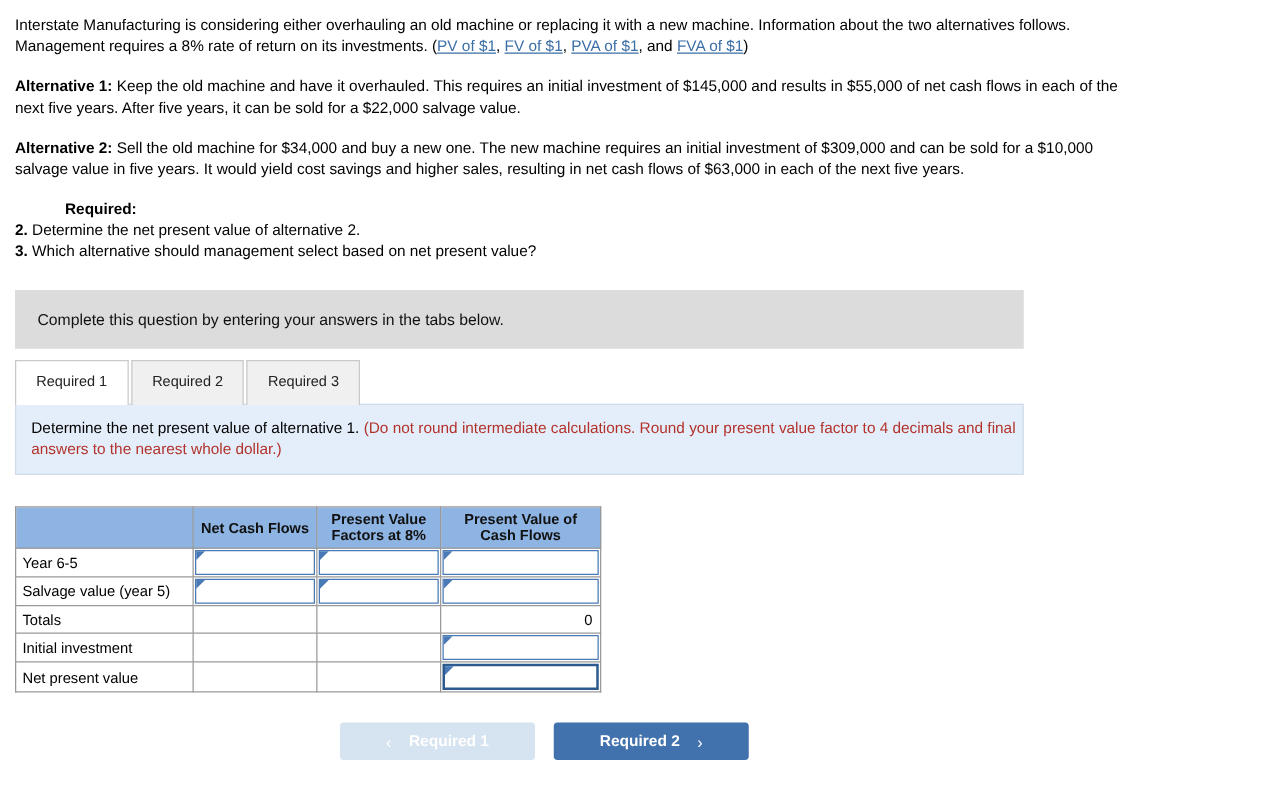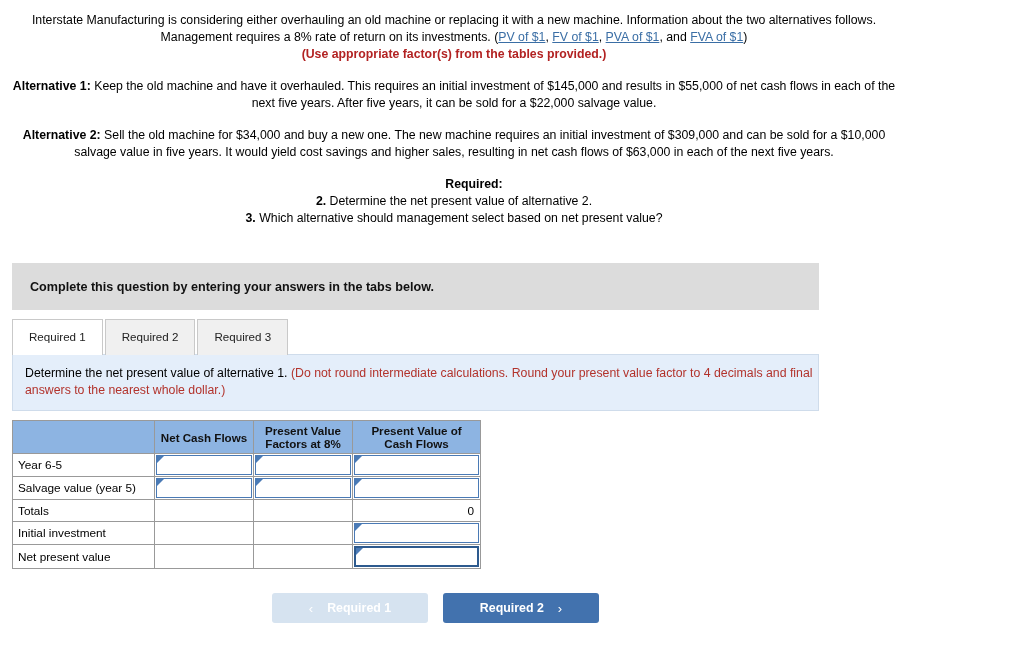--- a/index.html
+++ b/index.html
@@ -10,41 +10,41 @@
     height: 649px;
     background: #ffffff;
     font-family: "Liberation Sans", sans-serif;
     color: #000000;
     overflow: hidden;
   }
   .page { position: relative; width: 1024px; height: 649px; padding: 12px 0 0 12px; }
 
   
   .prob { font-size: 12.3px; line-height: 17px; max-width: 884px; }
-  .prob p { margin: 0 0 0 0; text-align: center; }
+  .prob p { margin: 0 0 0 0; }
   .prob .gap { height: 15px; }
   .bold { font-weight: bold; }
   .redbold { color: #b22222; font-weight: bold; }
   .lnk { color: #3a6ea5; text-decoration: underline; cursor: pointer; }
 
   .req-head { font-weight: bold; padding-left: 40px; }
   .req-line { }
   .req-num { font-weight: bold; }
 
   
   .banner {
-    margin-top: 36px;
+    margin-top: 22px;
     width: 807px;
     height: 47px;
     background: #dcdcdc;
     display: flex;
     align-items: center;
     padding-left: 18px;
     font-size: 12.6px;
-    font-weight: bold;
+    font-weight: normal;
     color: #111;
   }
 
   
   .tabs { display: flex; margin-top: 9px; width: 807px; position: relative; }
   .tab {
     font-size: 11.6px;
     padding: 10px 16px 11px 16px;
     border: 1px solid #c9c9c9;
     border-bottom: none;
@@ -63,21 +63,21 @@
     border: 1px solid #cfdceb;
     border-top: 1px solid #cfdceb;
     font-size: 12.3px;
     line-height: 17px;
     padding: 10px 0 11px 12px;
     margin-top: -1px;
   }
   .instr .red { color: #b2332c; }
 
   
-  .tblwrap { margin-top: 9px; }
+  .tblwrap { margin-top: 25px; }
   table.grid { border-collapse: collapse; font-size: 11.8px; }
   table.grid th, table.grid td {
     border: 1px solid #999999;
     padding: 0;
     height: 22px;
   }
   table.grid thead th {
     background: #8db4e2;
     color: #111;
     font-weight: bold;
@@ -144,21 +144,20 @@
 </style>
 </head>
 <body>
 
 <div class="page">
 
   <div class="prob">
 
     <p><span>Interstate Manufacturing is considering either overhauling an old machine or replacing it with a new machine. Information about the two alternatives follows. Management requires a 8% rate of return on its investments. (</span><span class="lnk">PV of $1</span><span>, </span><span class="lnk">FV of $1</span><span>, </span><span class="lnk">PVA of $1</span><span>, and </span><span class="lnk">FVA of $1</span><span>)</span></p>
 
-    <p class="redbold">(Use appropriate factor(s) from the tables provided.)</p>
 
     <div class="gap"></div>
 
     <p><span class="bold">Alternative 1:</span><span> Keep the old machine and have it overhauled. This requires an initial investment of $145,000 and results in $55,000 of net cash flows in each of the next five years. After five years, it can be sold for a $22,000 salvage value.</span></p>
 
     <div class="gap"></div>
 
     <p><span class="bold">Alternative 2:</span><span> Sell the old machine for $34,000 and buy a new one. The new machine requires an initial investment of $309,000 and can be sold for a $10,000 salvage value in five years. It would yield cost savings and higher sales, resulting in net cash flows of $63,000 in each of the next five years.</span></p>
 
     <div class="gap"></div>

